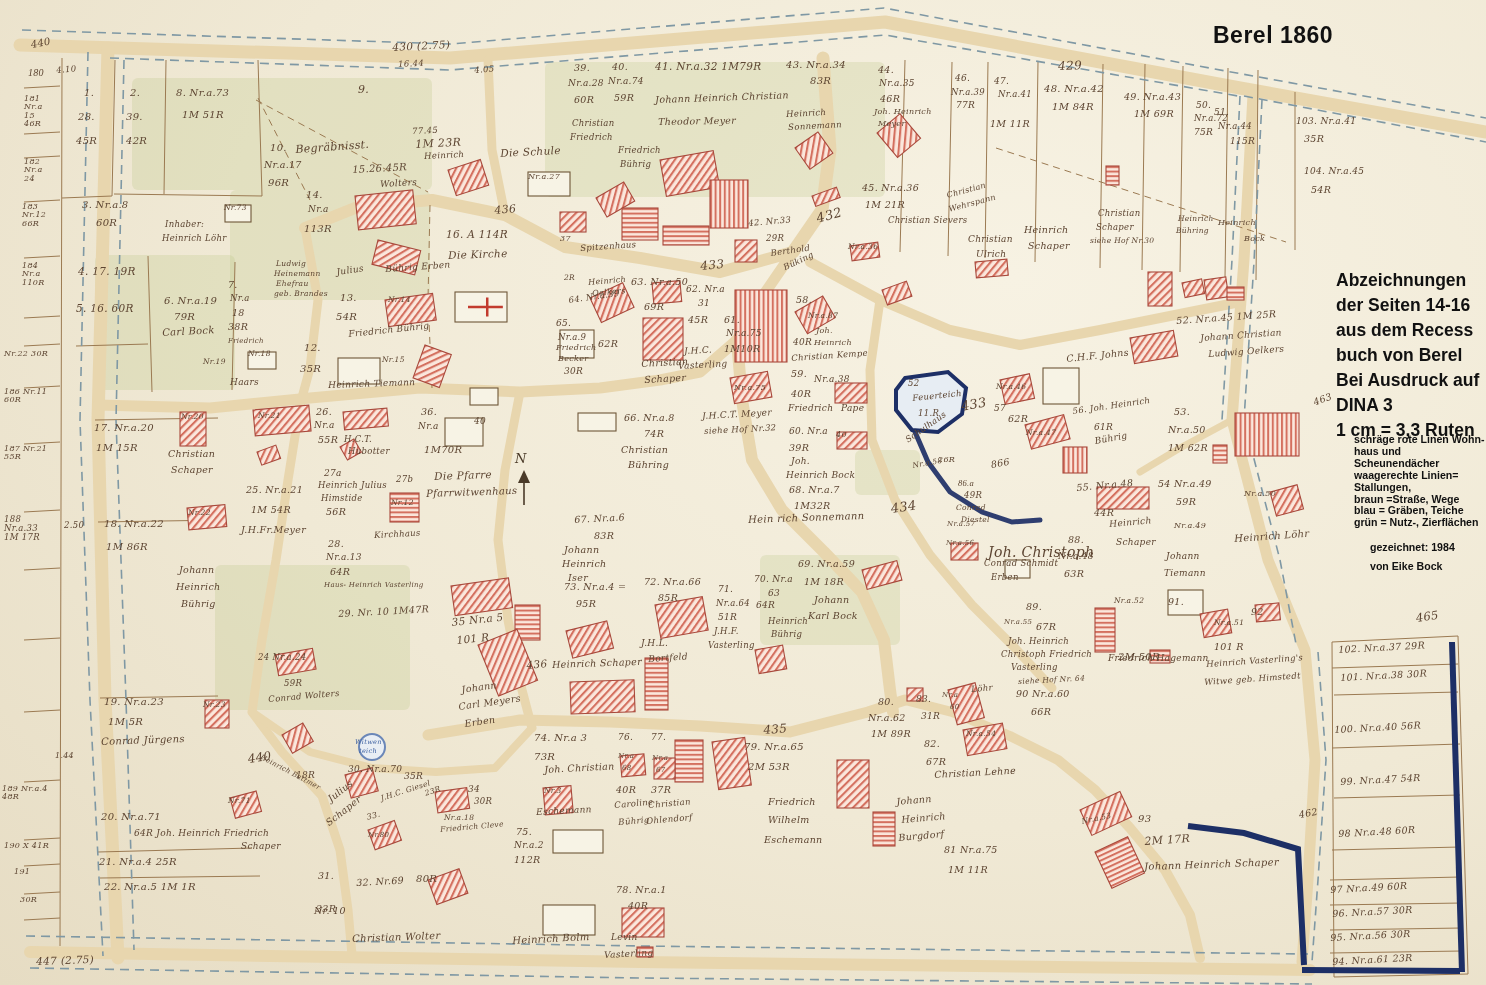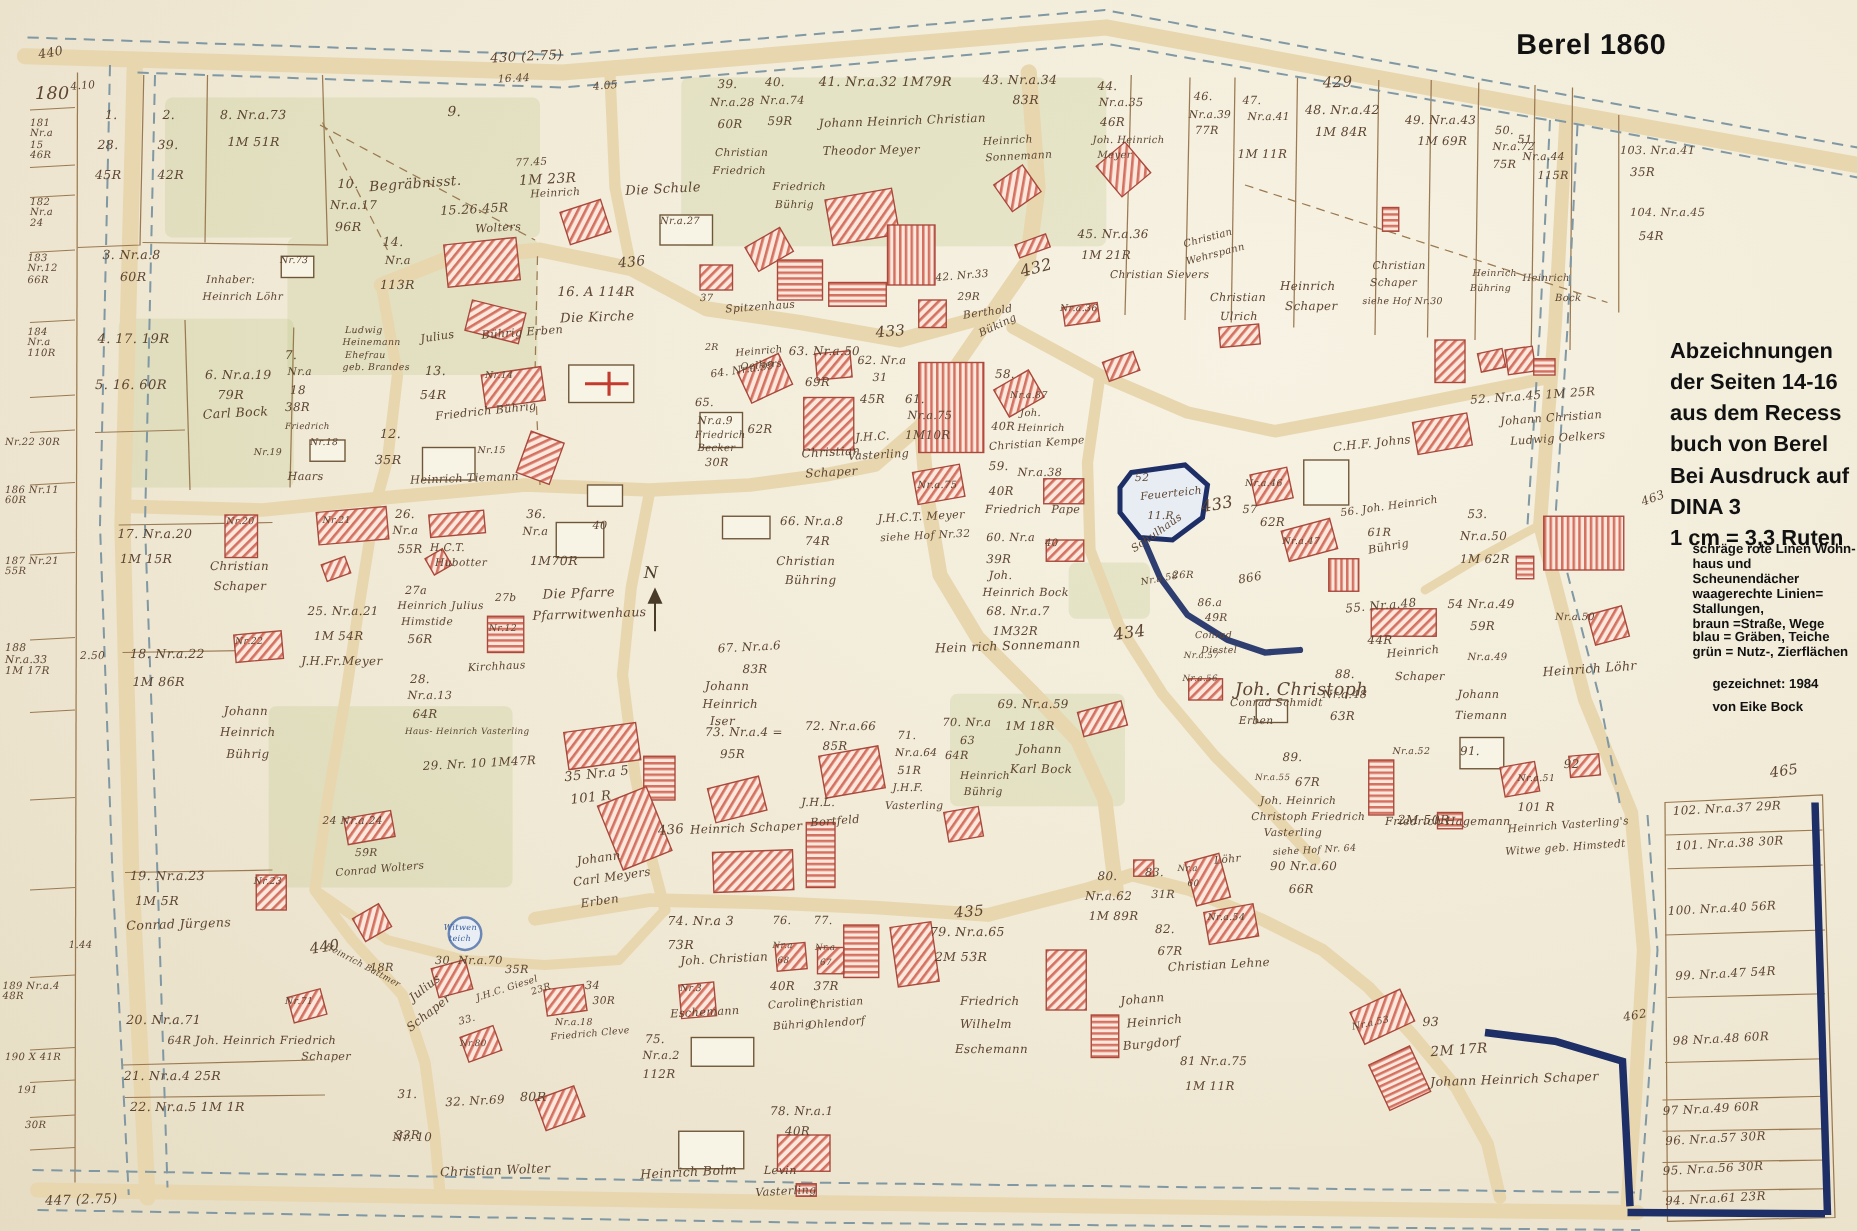--- a/index.html
+++ b/index.html
@@ -441,21 +441,21 @@
       <div class="lbl" style="left: 494px; top: 205px; font-size: 11px; transform: rotate(-5deg);">436</div>
       <div class="lbl" style="left: 526px; top: 660px; font-size: 10.5px; transform: rotate(-5deg);">436</div>
       <div class="lbl" style="left: 247px; top: 753px; font-size: 12px; transform: rotate(-8deg);">440</div>
       <div class="lbl" style="left: 36px; top: 956px; font-size: 10.5px; transform: rotate(-2deg);">447 (2.75)</div>
       <div class="lbl" style="left: 1298px; top: 810px; font-size: 9.5px; transform: rotate(-10deg);">462</div>
       <div class="lbl" style="left: 1312px; top: 398px; font-size: 9.5px; transform: rotate(-20deg);">463</div>
       <div class="lbl" style="left: 1415px; top: 612px; font-size: 11.5px; transform: rotate(-8deg);">465</div>
       <div class="lbl" style="left: 990px; top: 460px; font-size: 9.5px; transform: rotate(-10deg);">866</div>
       <div class="lbl" style="left: 64px; top: 521px; font-size: 8.5px;">2.50</div>
       <div class="lbl" style="left: 55px; top: 752px; font-size: 8px;">1.44</div>
-      <div class="lbl" style="left: 28px; top: 68px; font-size: 14px;">180</div>
+      <div class="lbl" style="left: 28px; top: 68px; font-size: 10px; font-family: Liberation Serif, serif;">180</div>
       <div class="lbl" style="left: 24px; top: 95px; font-size: 8px;">181
 Nr.a
 15
 46R</div>
       <div class="lbl" style="left: 24px; top: 158px; font-size: 8px;">182
 Nr.a
 24</div>
       <div class="lbl" style="left: 22px; top: 203px; font-size: 8px;">183
 Nr.12
 66R</div>
@@ -807,21 +807,21 @@
       <div class="lbl" style="left: 1068px; top: 535px; font-size: 9.5px;">88.</div>
       <div class="lbl" style="left: 1058px; top: 552px; font-size: 9px;">Nr.a.48</div>
       <div class="lbl" style="left: 1064px; top: 569px; font-size: 9.5px;">63R</div>
       <div class="lbl" style="left: 988px; top: 545px; font-size: 14px;">Joh. Christoph</div>
       <div class="lbl" style="left: 984px; top: 559px; font-size: 8.5px;">Conrad Schmidt</div>
       <div class="lbl" style="left: 991px; top: 573px; font-size: 8.5px;">Erben</div>
       <div class="lbl" style="left: 946px; top: 540px; font-size: 7px;">Nr.a.56</div>
       <div class="lbl" style="left: 904px; top: 437px; font-size: 8.5px; transform: rotate(-35deg);">Schulhaus</div>
       <div class="lbl" style="left: 912px; top: 462px; font-size: 7.5px; transform: rotate(-10deg);">Nr.a.58</div>
       <div class="lbl" style="left: 938px; top: 456px; font-size: 8px;">26R</div>
-      <div class="lbl" style="left: 958px; top: 479px; font-size: 8.5px;">86.a</div>
+      <div class="lbl" style="left: 958px; top: 479px; font-size: 8.5px; font-family: Liberation Serif, serif;">86.a</div>
       <div class="lbl" style="left: 964px; top: 491px; font-size: 8.5px;">49R</div>
       <div class="lbl" style="left: 956px; top: 504px; font-size: 7.5px;">Conrad</div>
       <div class="lbl" style="left: 961px; top: 516px; font-size: 7.5px;">Diestel</div>
       <div class="lbl" style="left: 947px; top: 521px; font-size: 7px;">Nr.a.57</div>
       <div class="lbl" style="left: 908px; top: 379px; font-size: 8.5px;">52</div>
       <div class="lbl" style="left: 912px; top: 394px; font-size: 8.5px; transform: rotate(-6deg);">Feuerteich</div>
       <div class="lbl" style="left: 918px; top: 409px; font-size: 8.5px;">11.R</div>
       <div class="lbl" style="left: 996px; top: 383px; font-size: 7.5px;">Nr.a.46</div>
       <div class="lbl" style="left: 994px; top: 404px; font-size: 9px;">57</div>
       <div class="lbl" style="left: 1008px; top: 414px; font-size: 9.5px;">62R</div>

